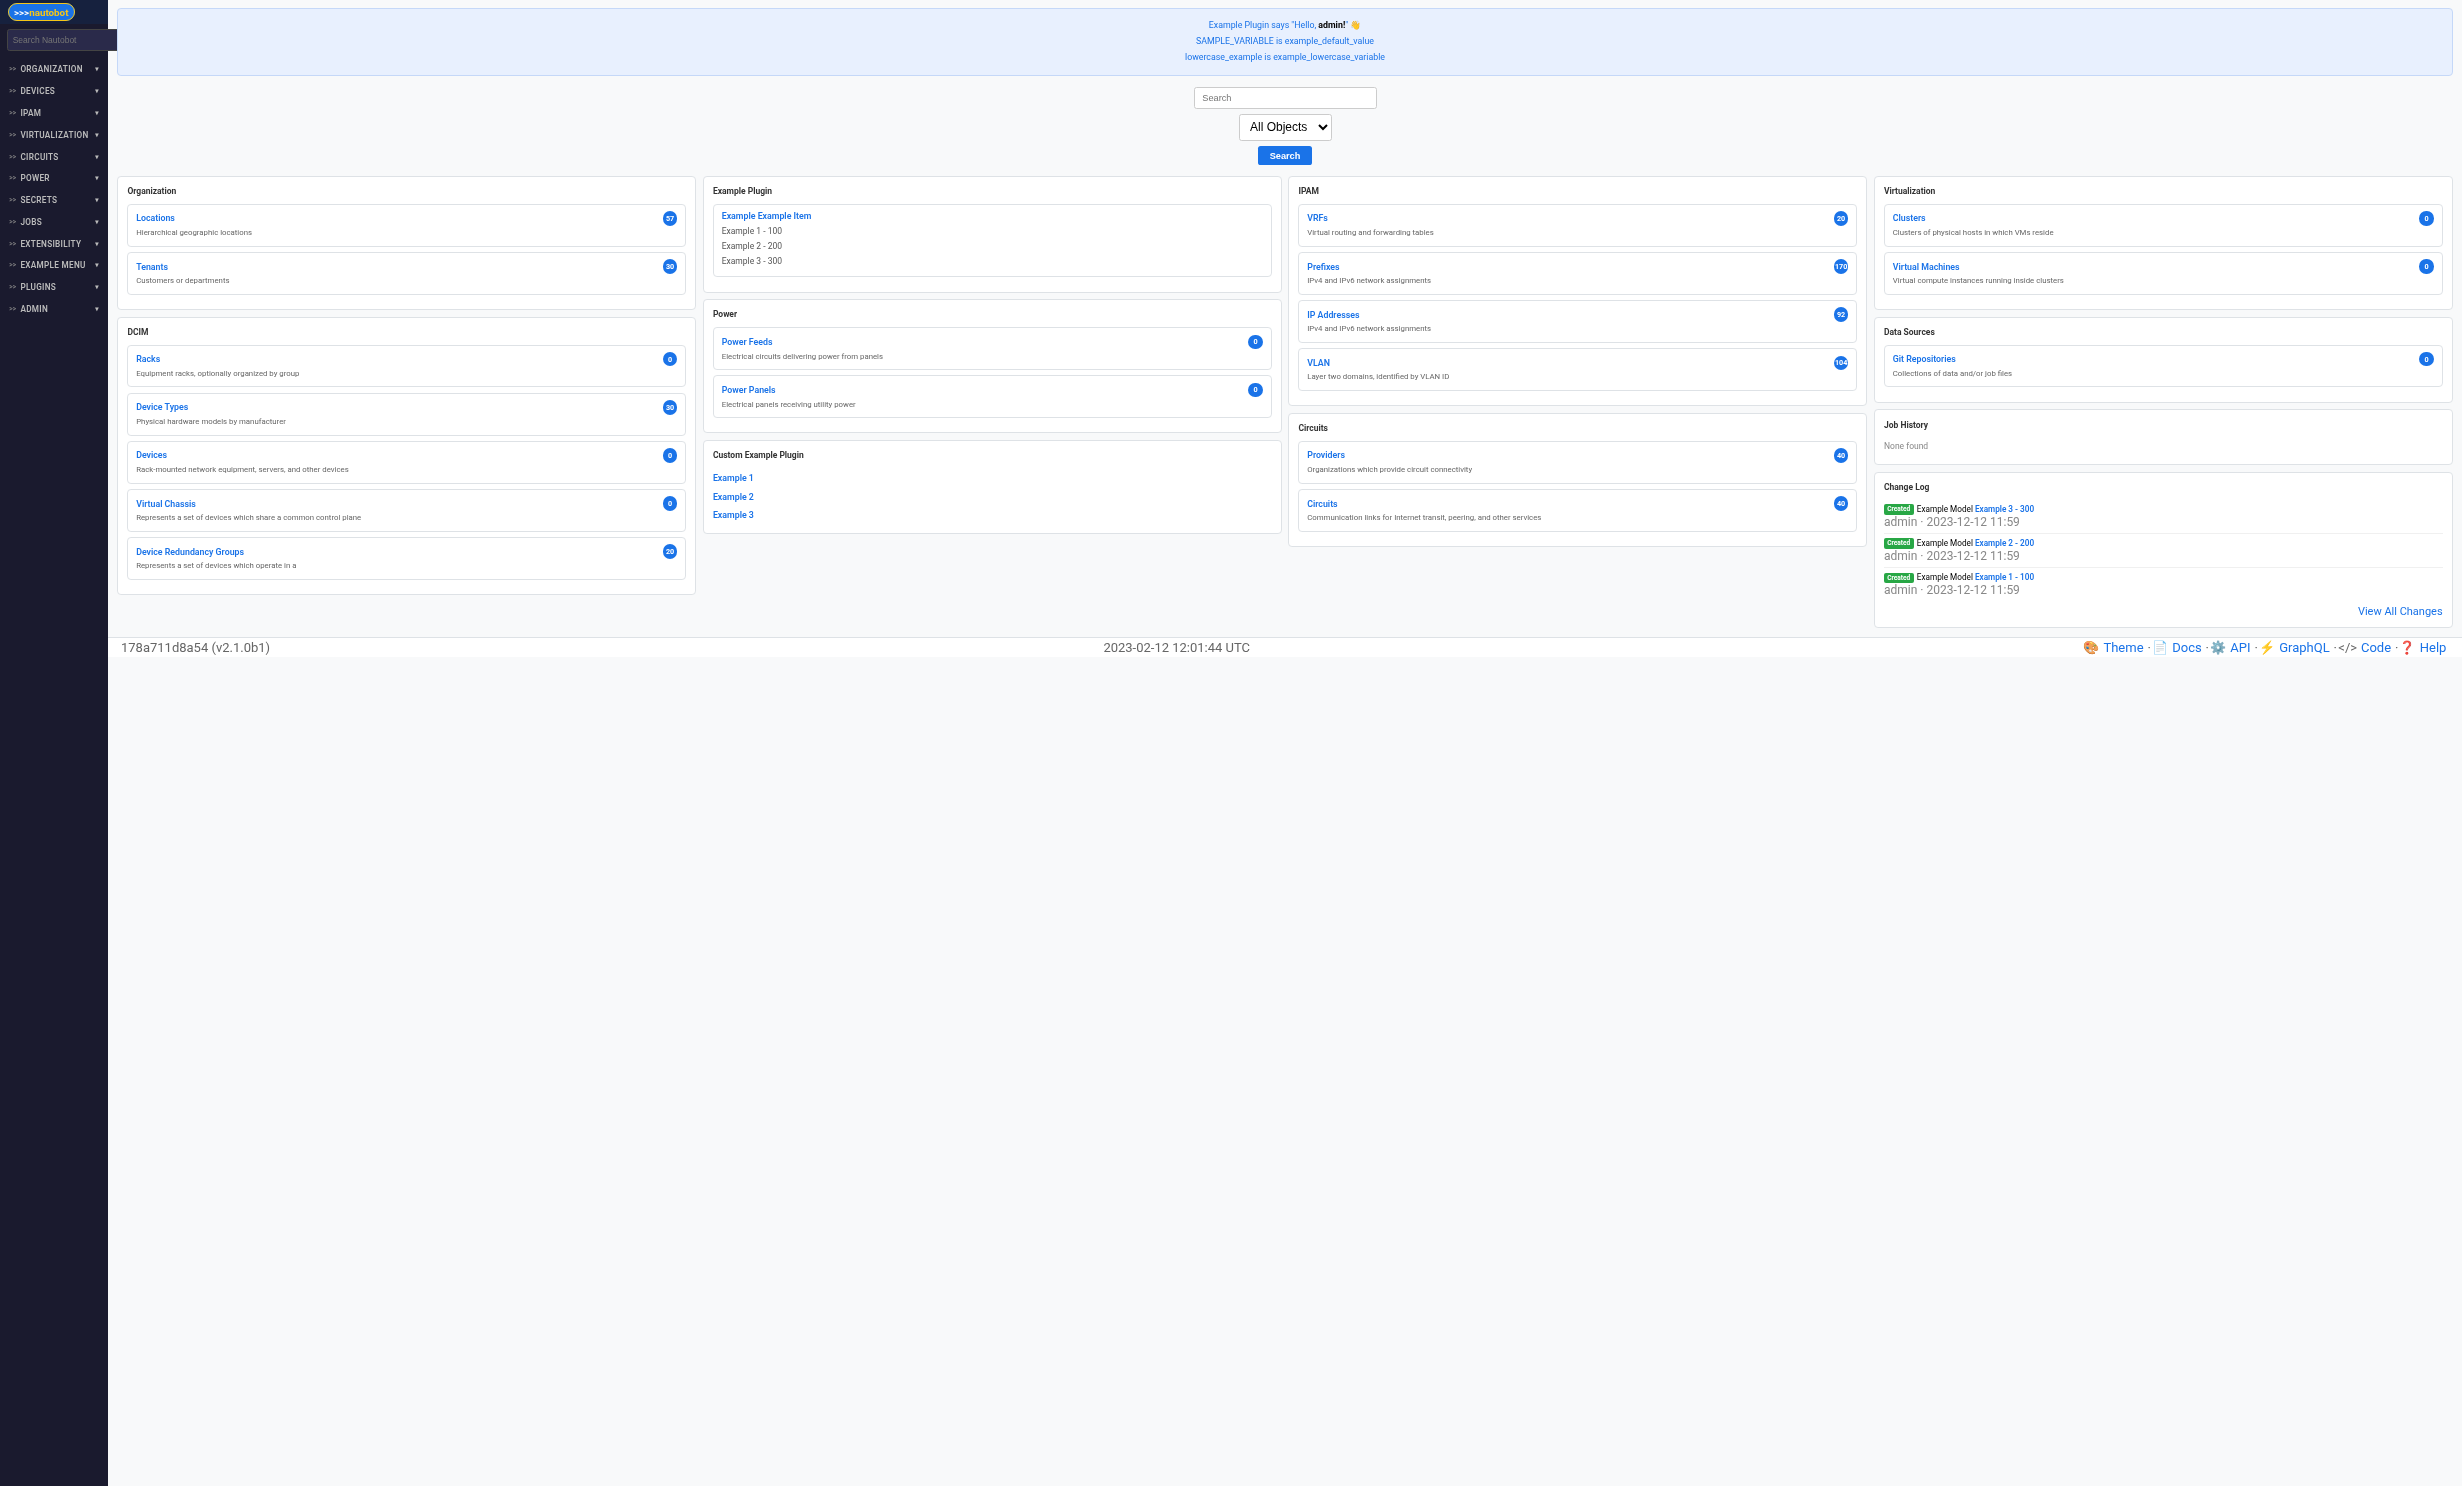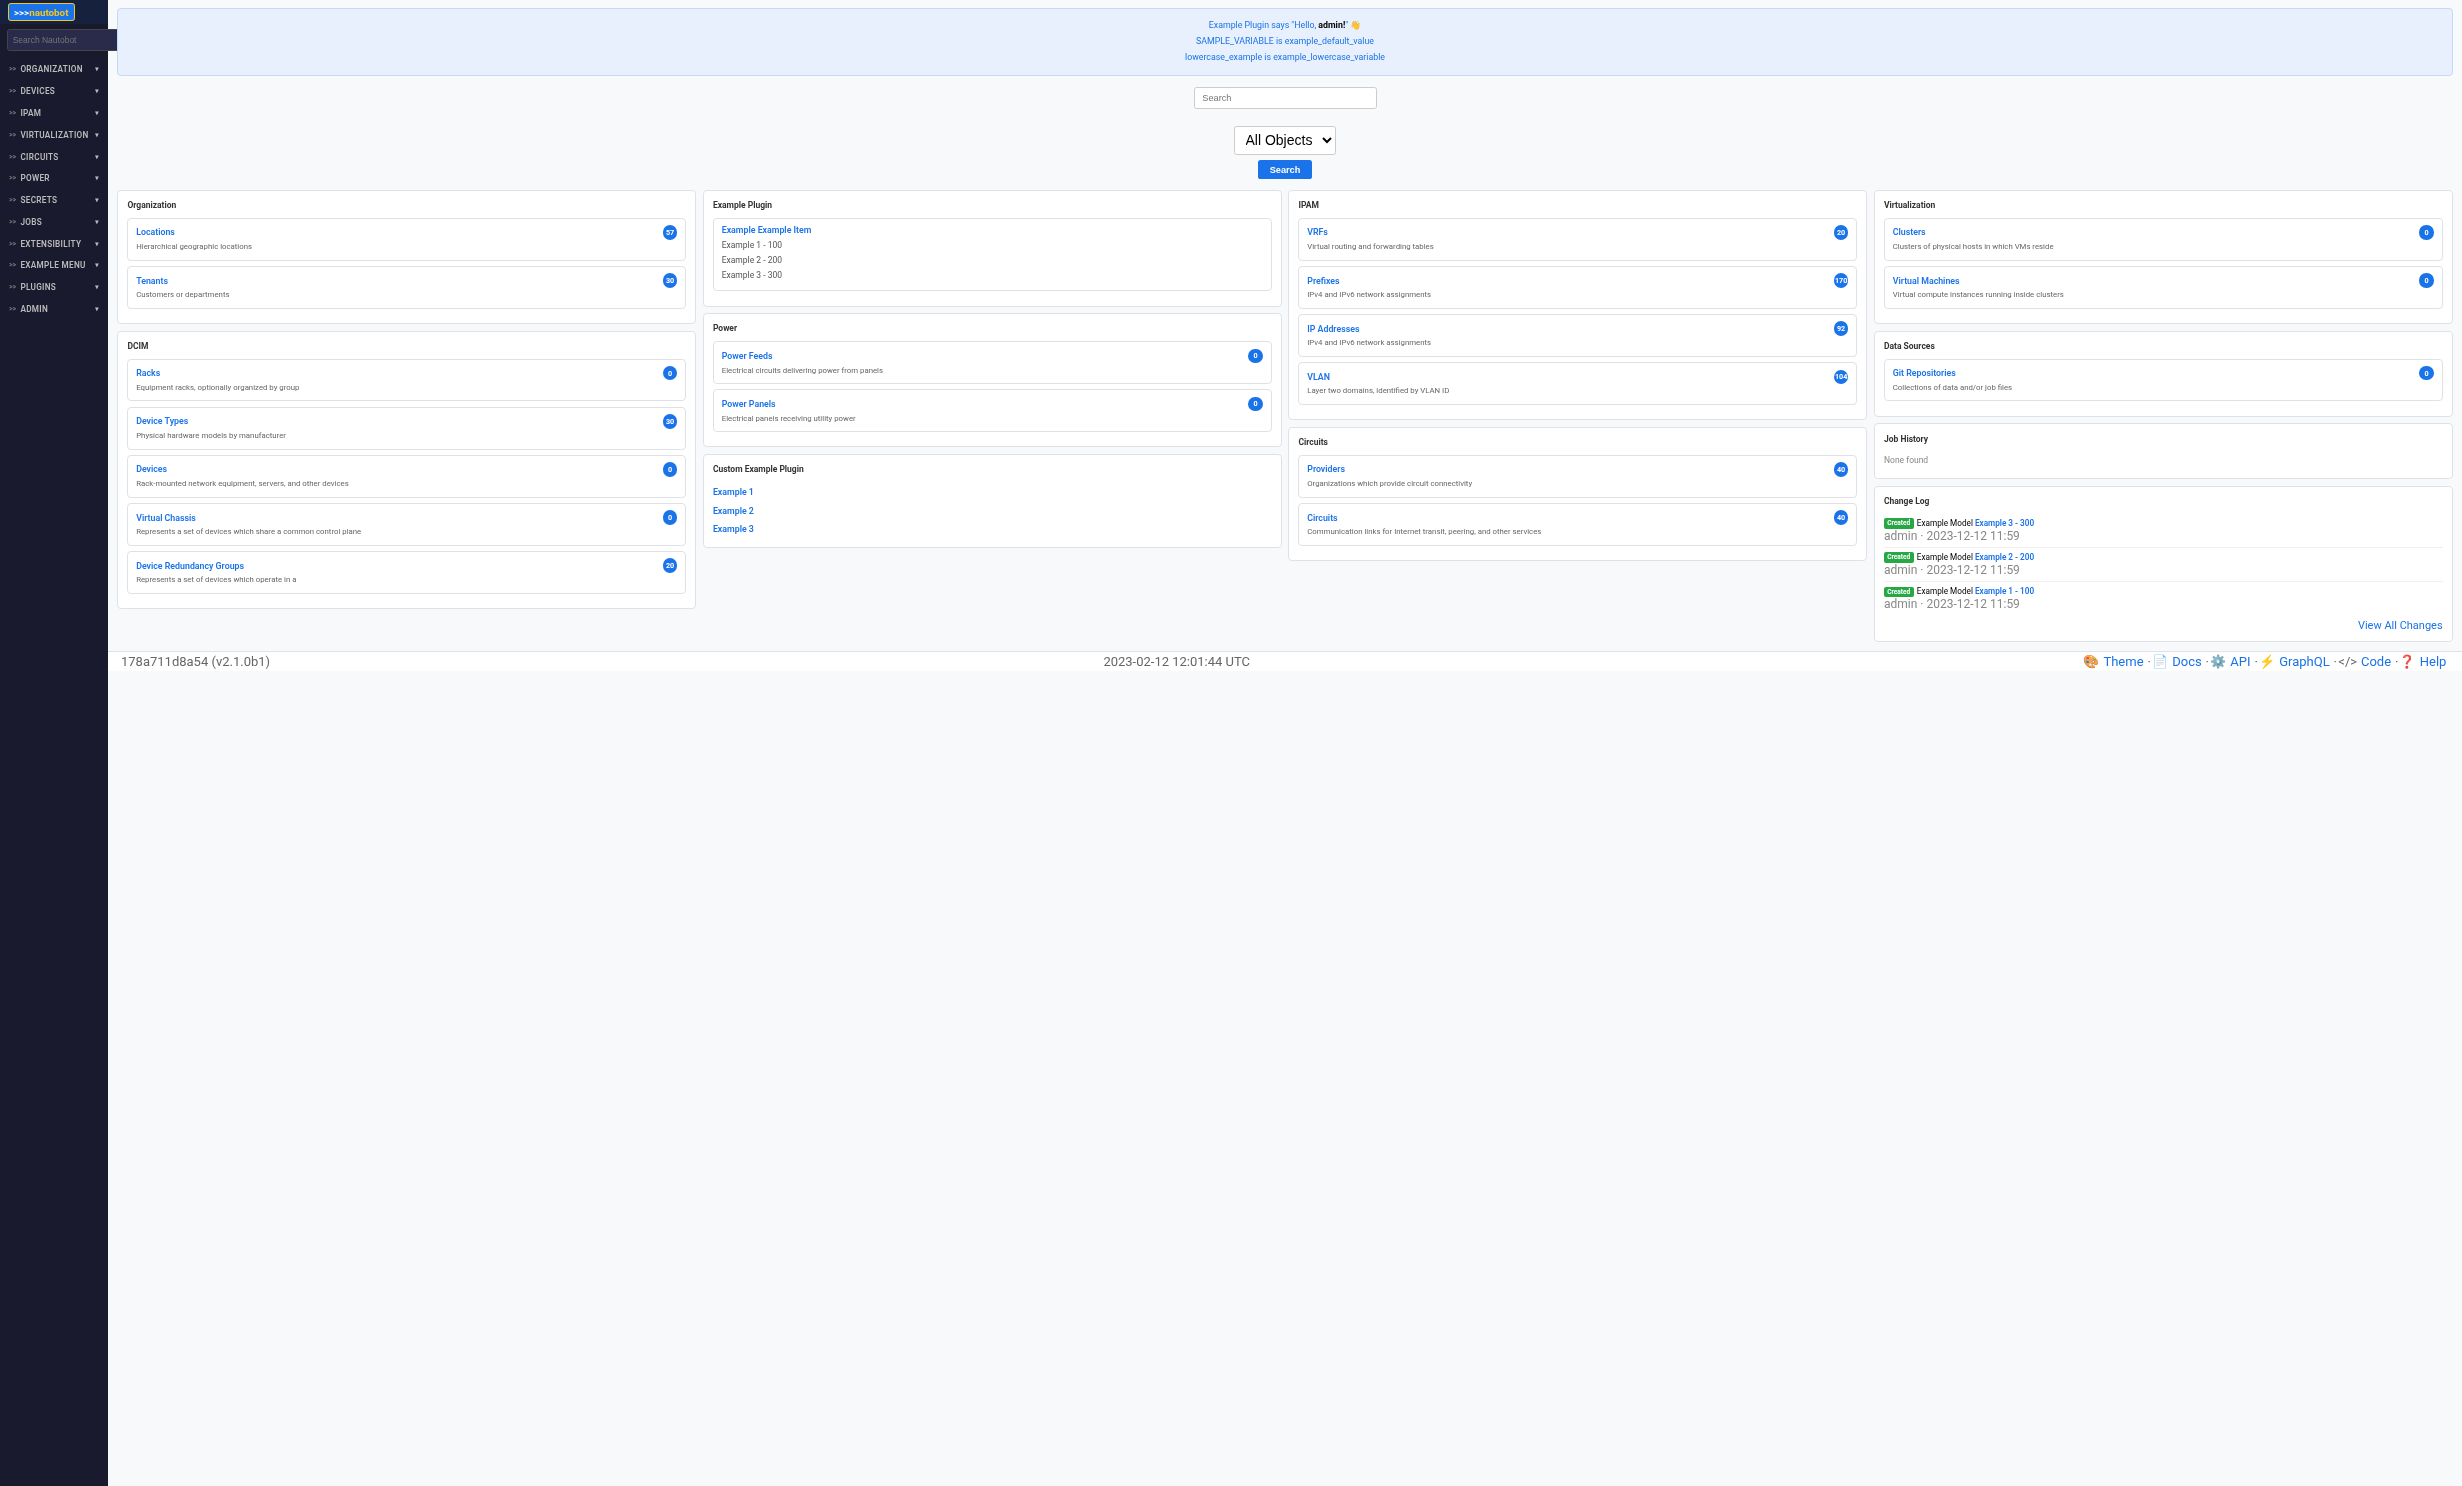--- a/index.html
+++ b/index.html
@@ -18,21 +18,21 @@
     #sidebar-logo {
       padding: 6.5px 7.8px;
       background: #16213e;
     }
     #sidebar-logo span {
       background: #1a73e8;
       color: #fff;
       font-weight: bold;
       font-size: 9.8px;
       padding: 2.6px 5.2px;
-      border-radius: 3px;
+      border-radius: 9px;
       border: 1.3px solid #f5c518;
     }
     #sidebar-logo span em { color: #f5c518; font-style: normal; }
     .sidebar-search {
       padding: 5.2px 6.5px;
       display: flex;
       gap: 2.6px;
     }
     .sidebar-search input {
       flex: 1;
@@ -101,23 +101,22 @@
       width: 183px;
       padding: 4.6px 7.8px;
       border: 0.7px solid #ccc;
       border-radius: 2.6px;
       font-size: 9.2px;
     }
     #search-bar select {
       padding: 4.6px 6.5px;
       border: 0.7px solid #ccc;
       border-radius: 2.6px;
-      font-size: 14px;
+      font-size: 12px;
       background: white;
-      margin-top: 12px;
     }
     #search-bar button {
       background: #1a73e8;
       color: white;
       border: none;
       border-radius: 2.6px;
       padding: 4.6px 11.8px;
       font-size: 9.2px;
       font-weight: 600;
       cursor: pointer;

